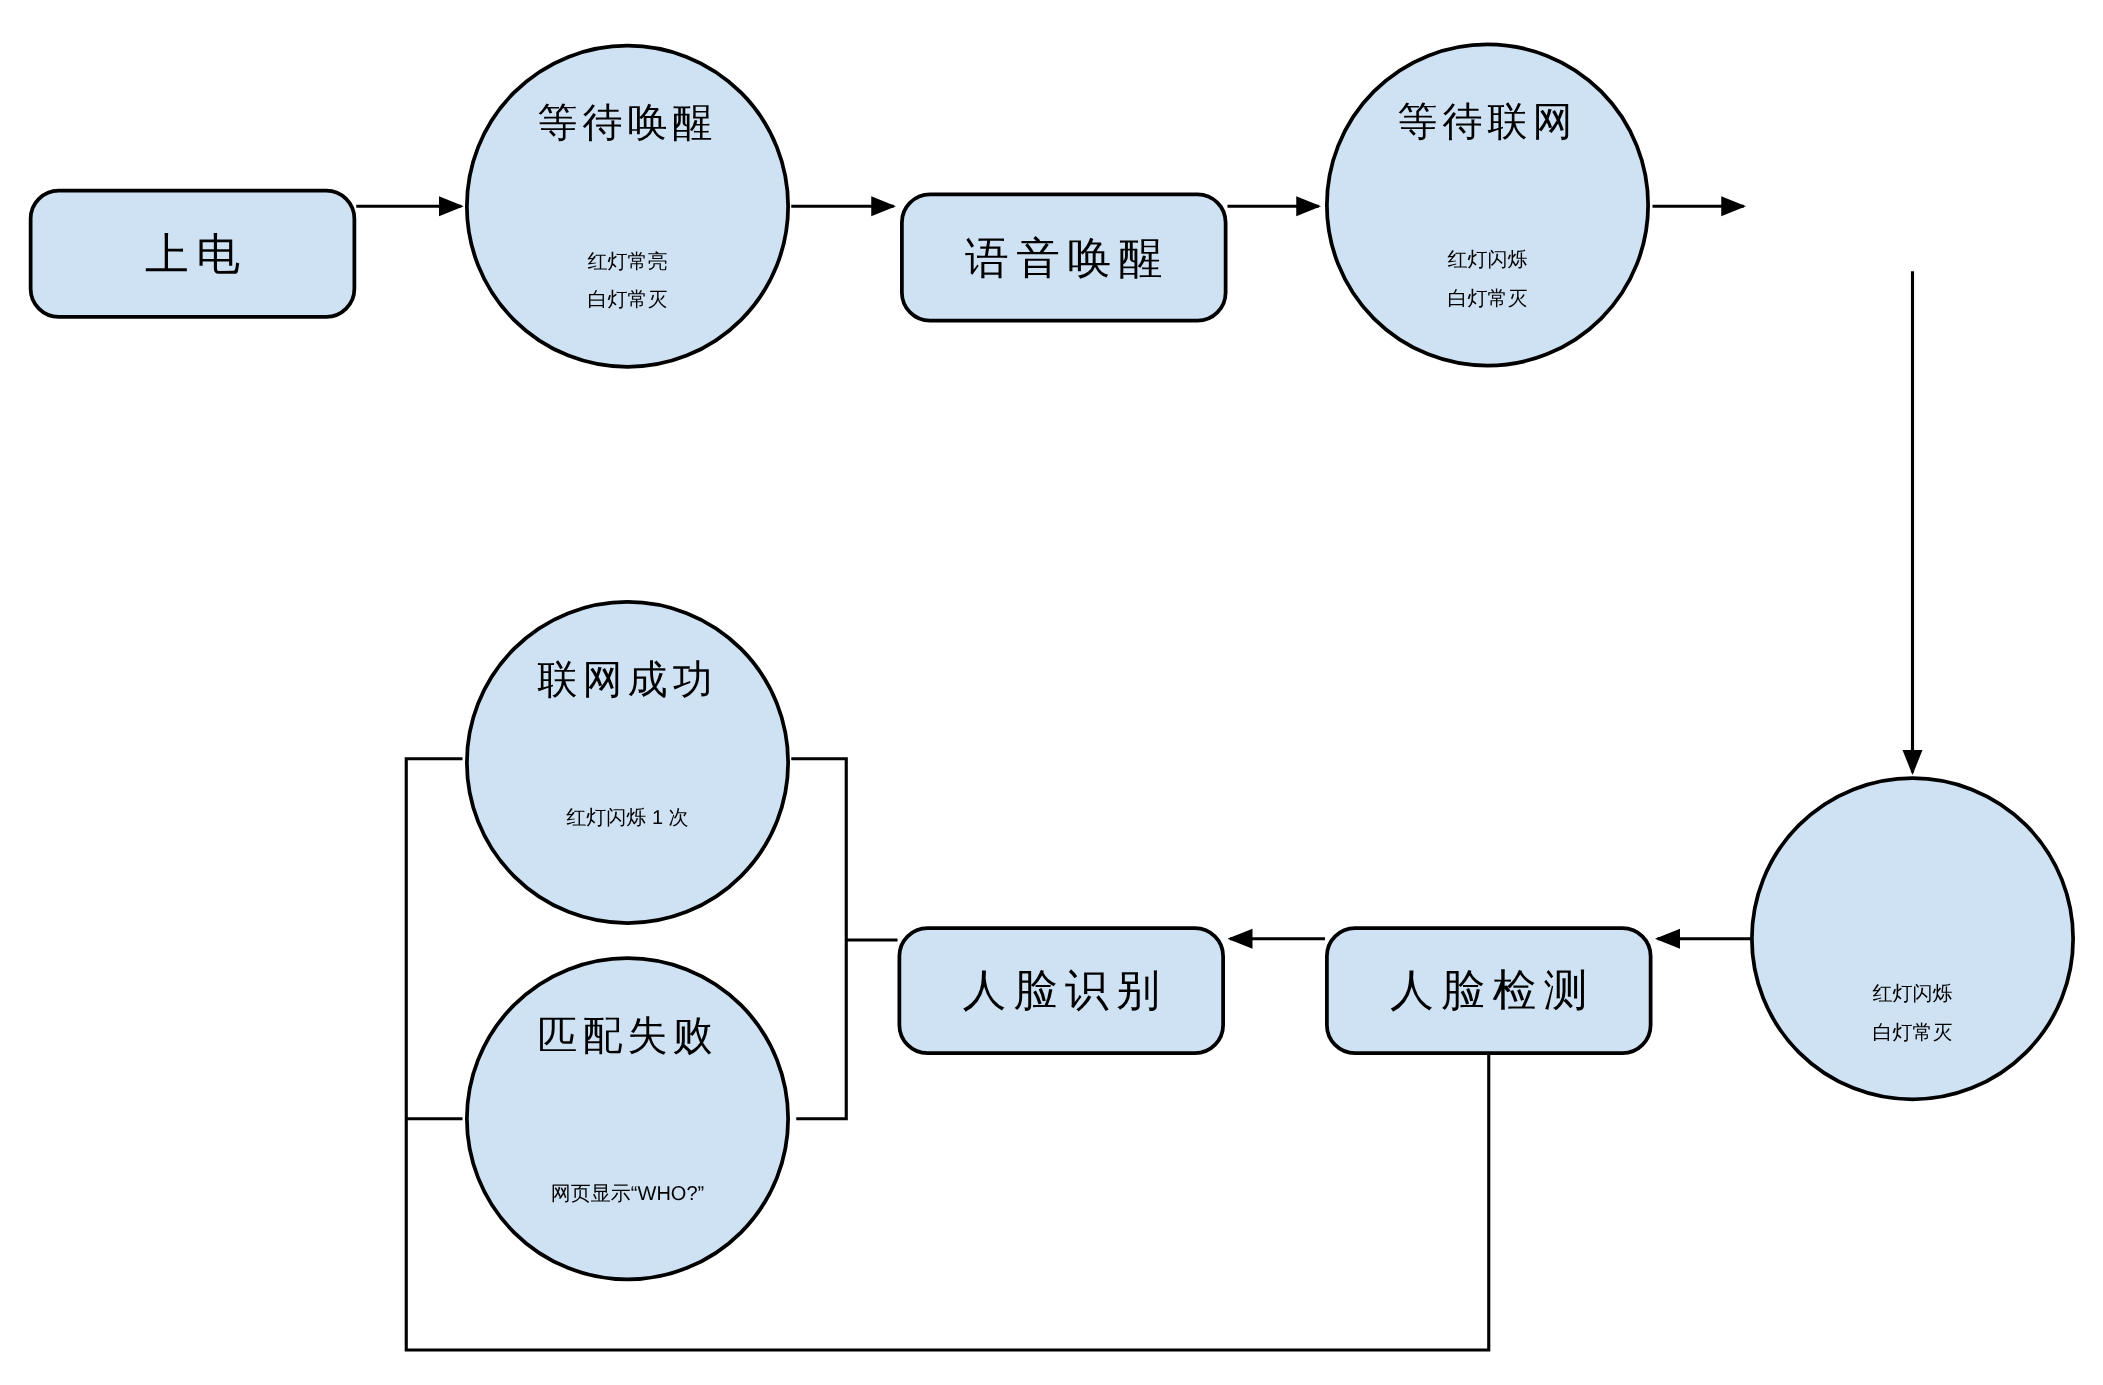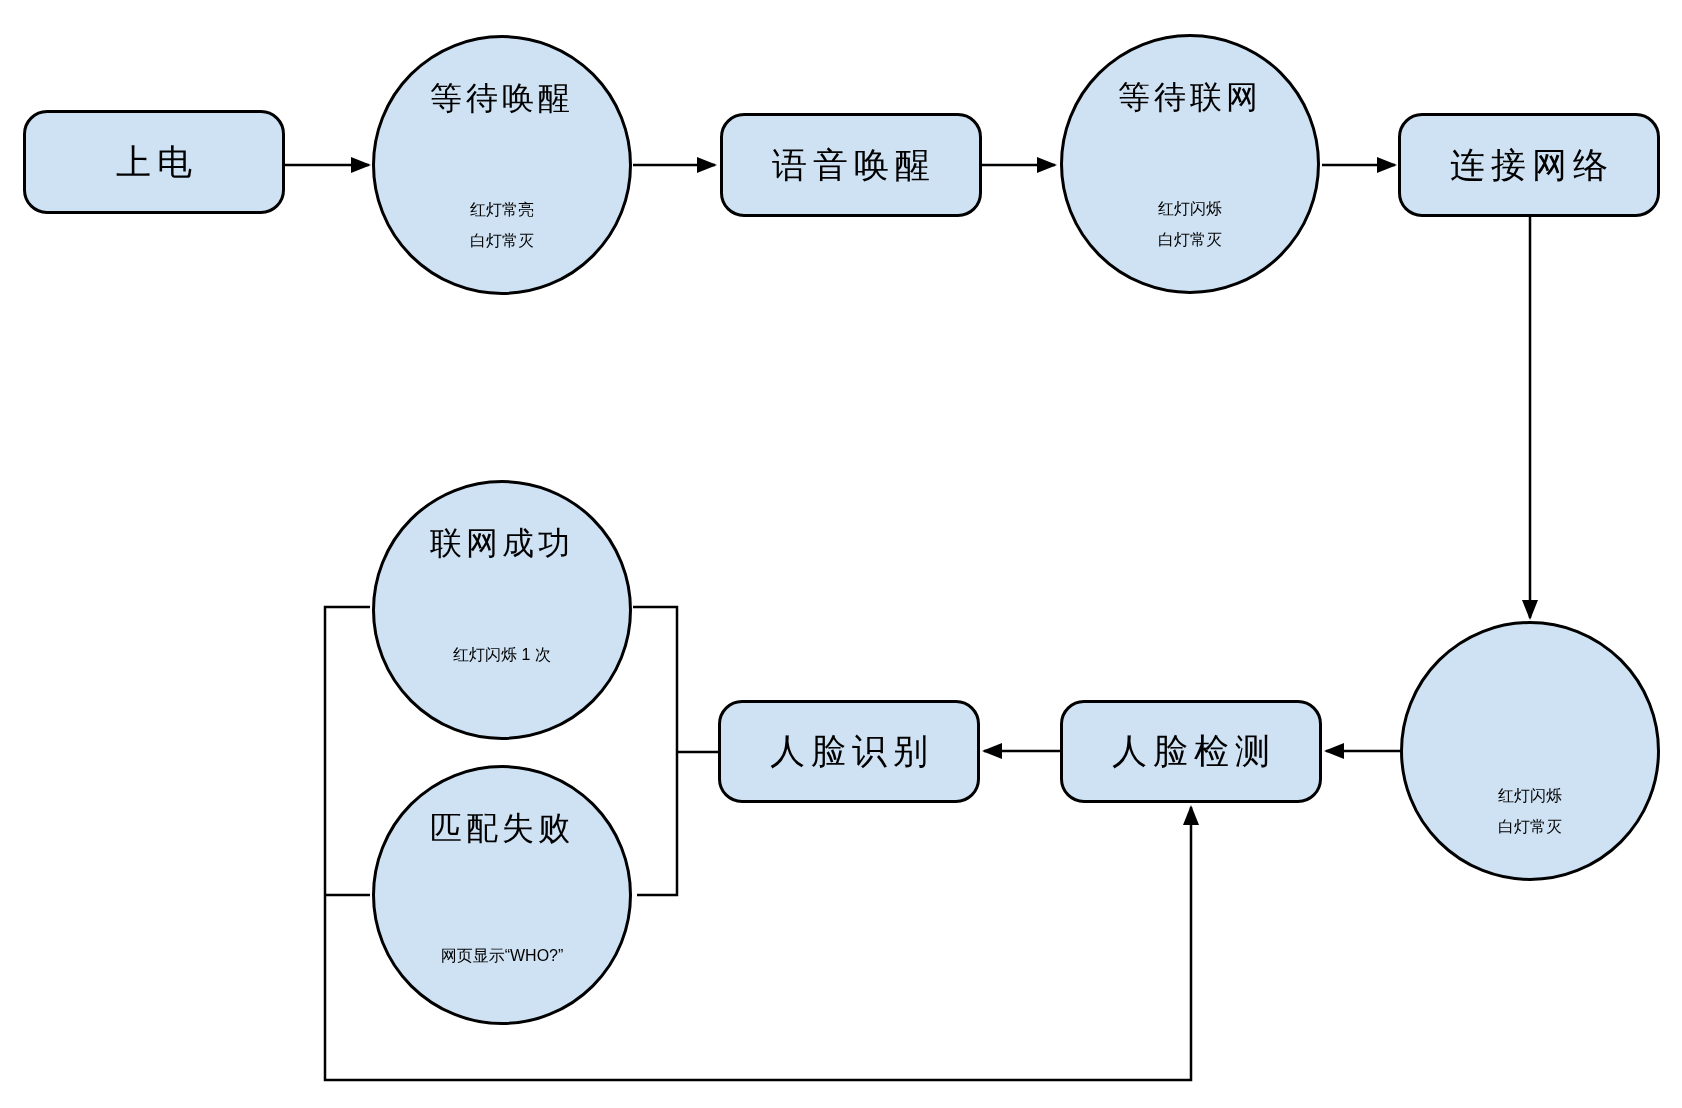--- a/index.html
+++ b/index.html
@@ -26,20 +26,21 @@
     background: #cfe2f3;
     border: 3px solid #000000;
     box-sizing: border-box;
     color: #000000;
   }
   .node.rect {
     border-radius: 24px;
     display: flex;
     align-items: center;
     justify-content: center;
+    margin-top: 41px;
   }
   .rlabel {
     font-size: 35px;
     letter-spacing: 6px;
     text-indent: 6px;
     white-space: nowrap;
   }
   .node.circle {
     width: 260px;
     height: 260px;
@@ -108,23 +109,20 @@
   </div>
 
   <div class="node circle" style="left:1060px; top:34px">
     <div class="ctitle">等待联网</div>
     <div class="csubs">
       <div>红灯闪烁</div>
       <div>白灯常灭</div>
     </div>
   </div>
 
-  <div class="node rect" style="left:1398px; top:113px; width:262px; height:104px">
-    <div class="rlabel">连接网络</div>
-  </div>
 
   <div class="node circle" style="left:1400px; top:621px">
     <div class="csubs">
       <div>红灯闪烁</div>
       <div>白灯常灭</div>
     </div>
   </div>
 
   <div class="node rect" style="left:718px; top:700px; width:262px; height:103px">
     <div class="rlabel">人脸识别</div>

